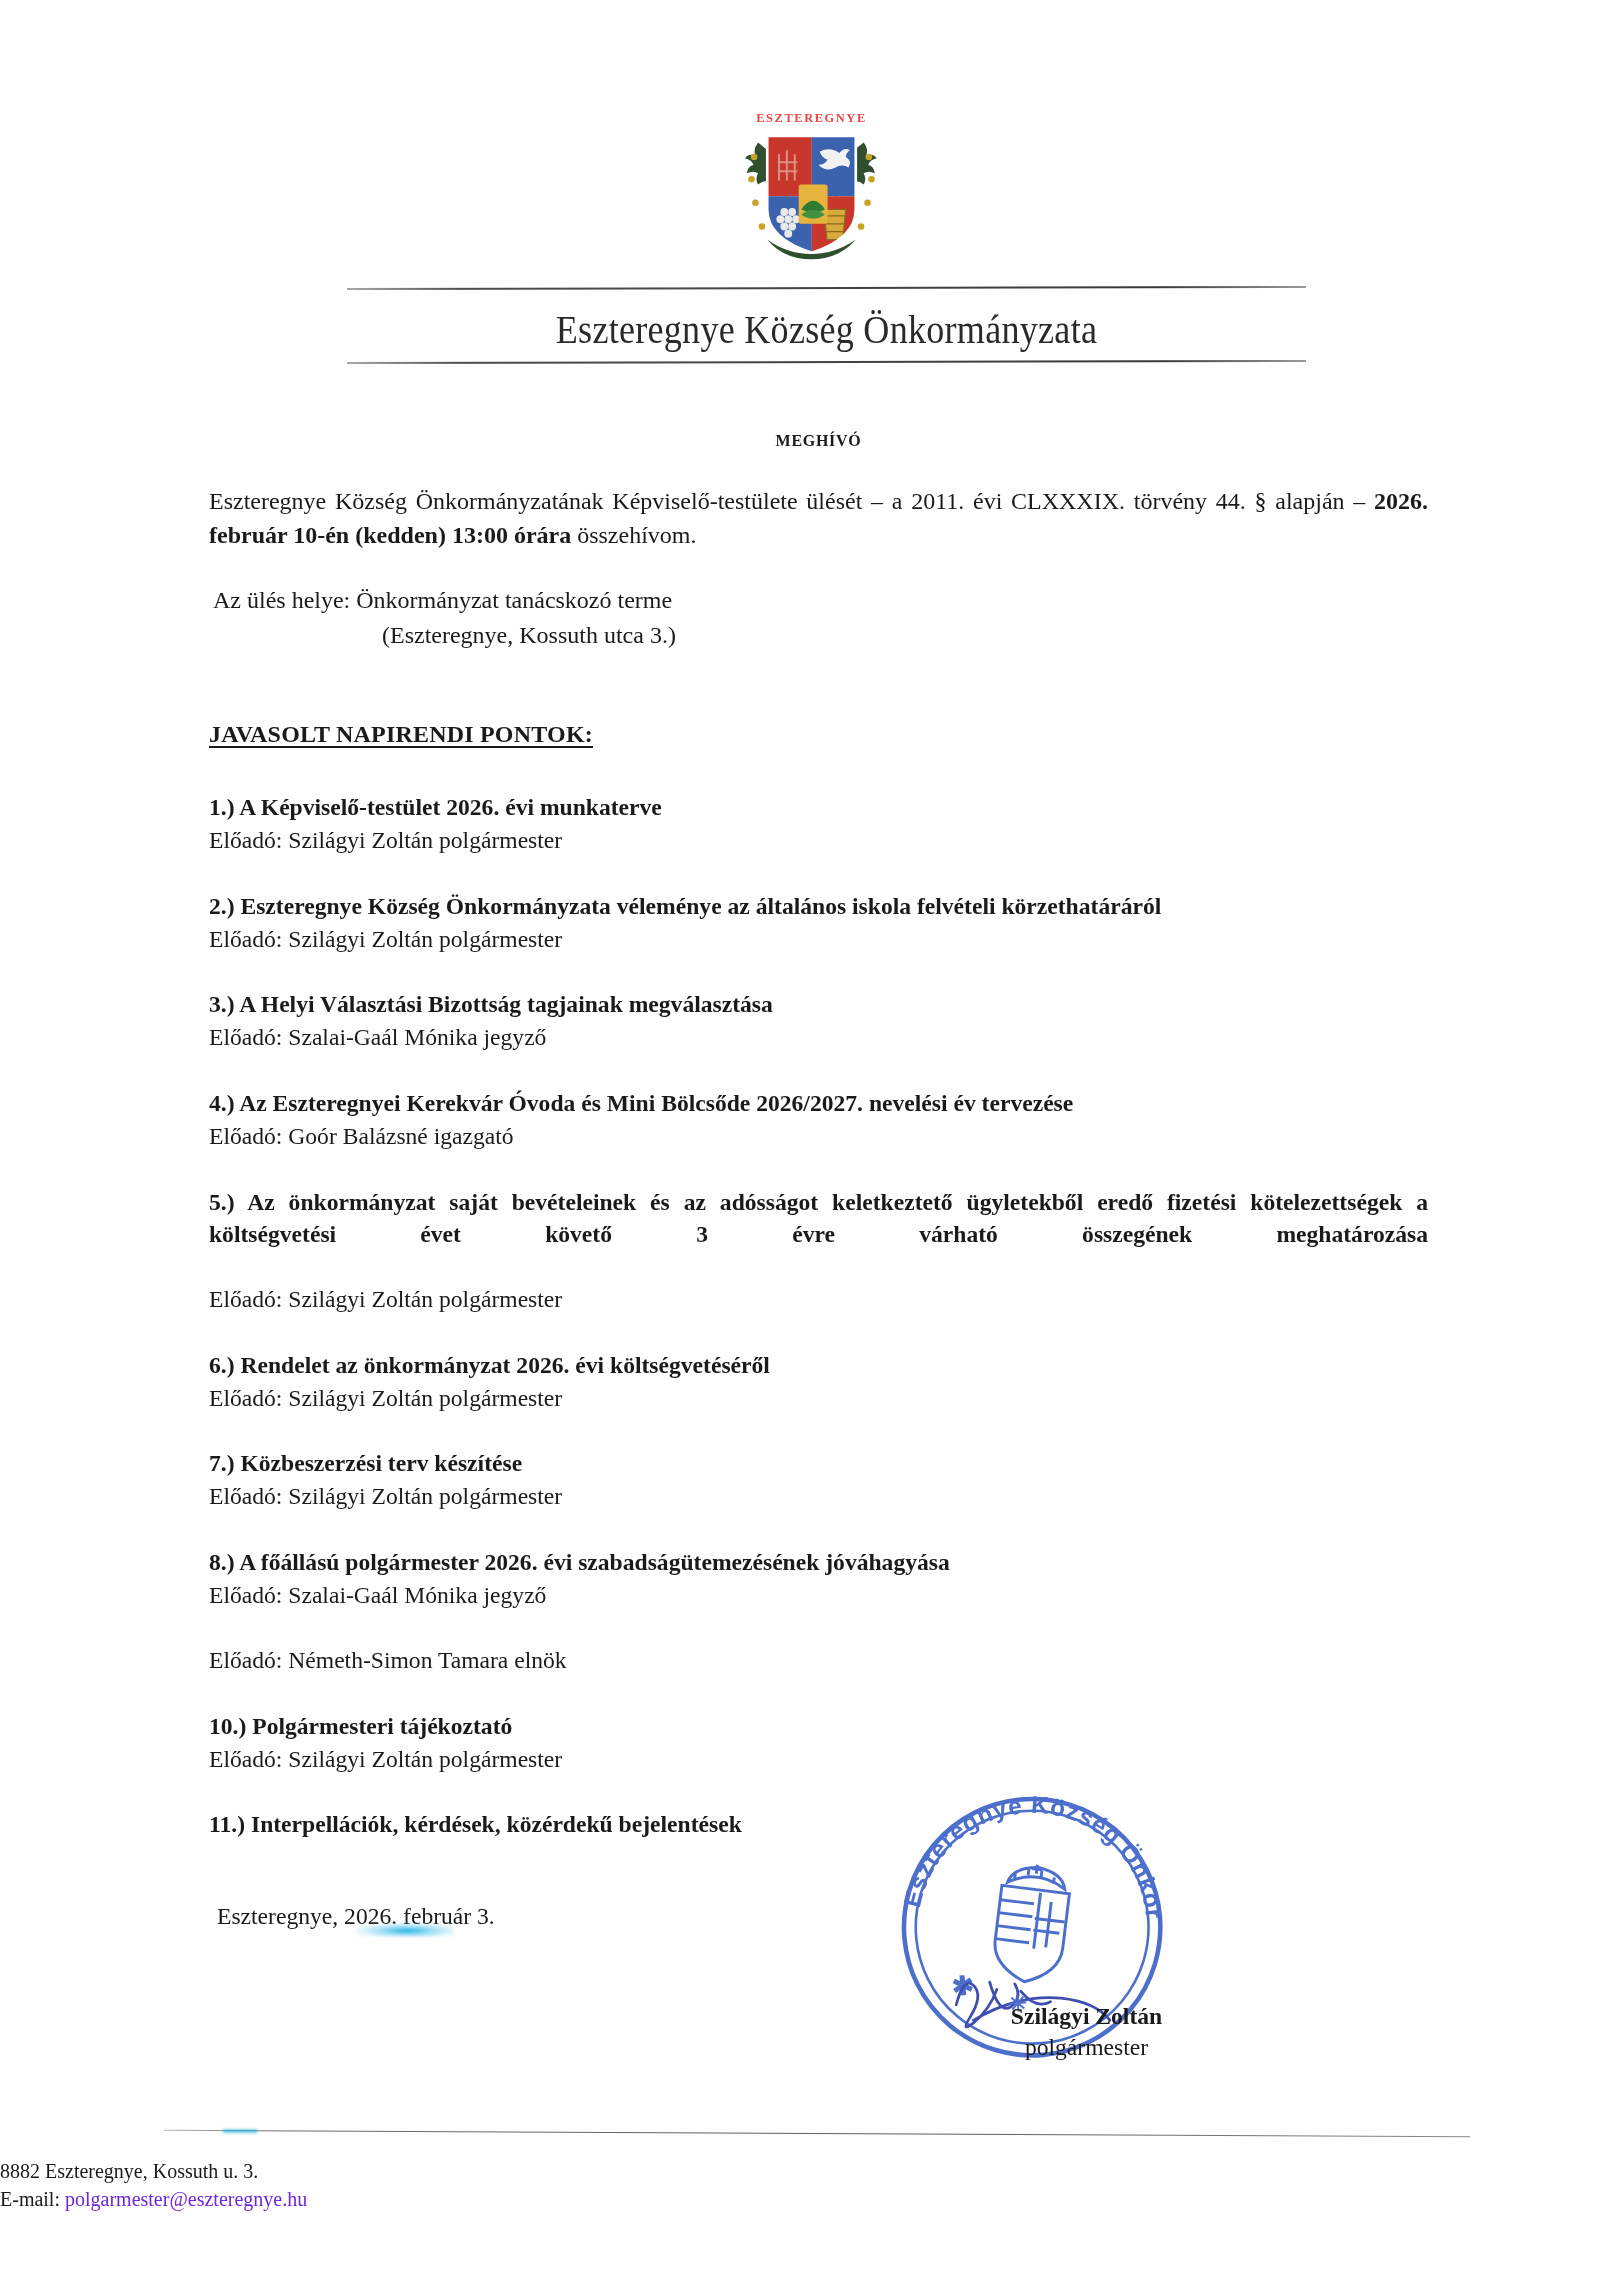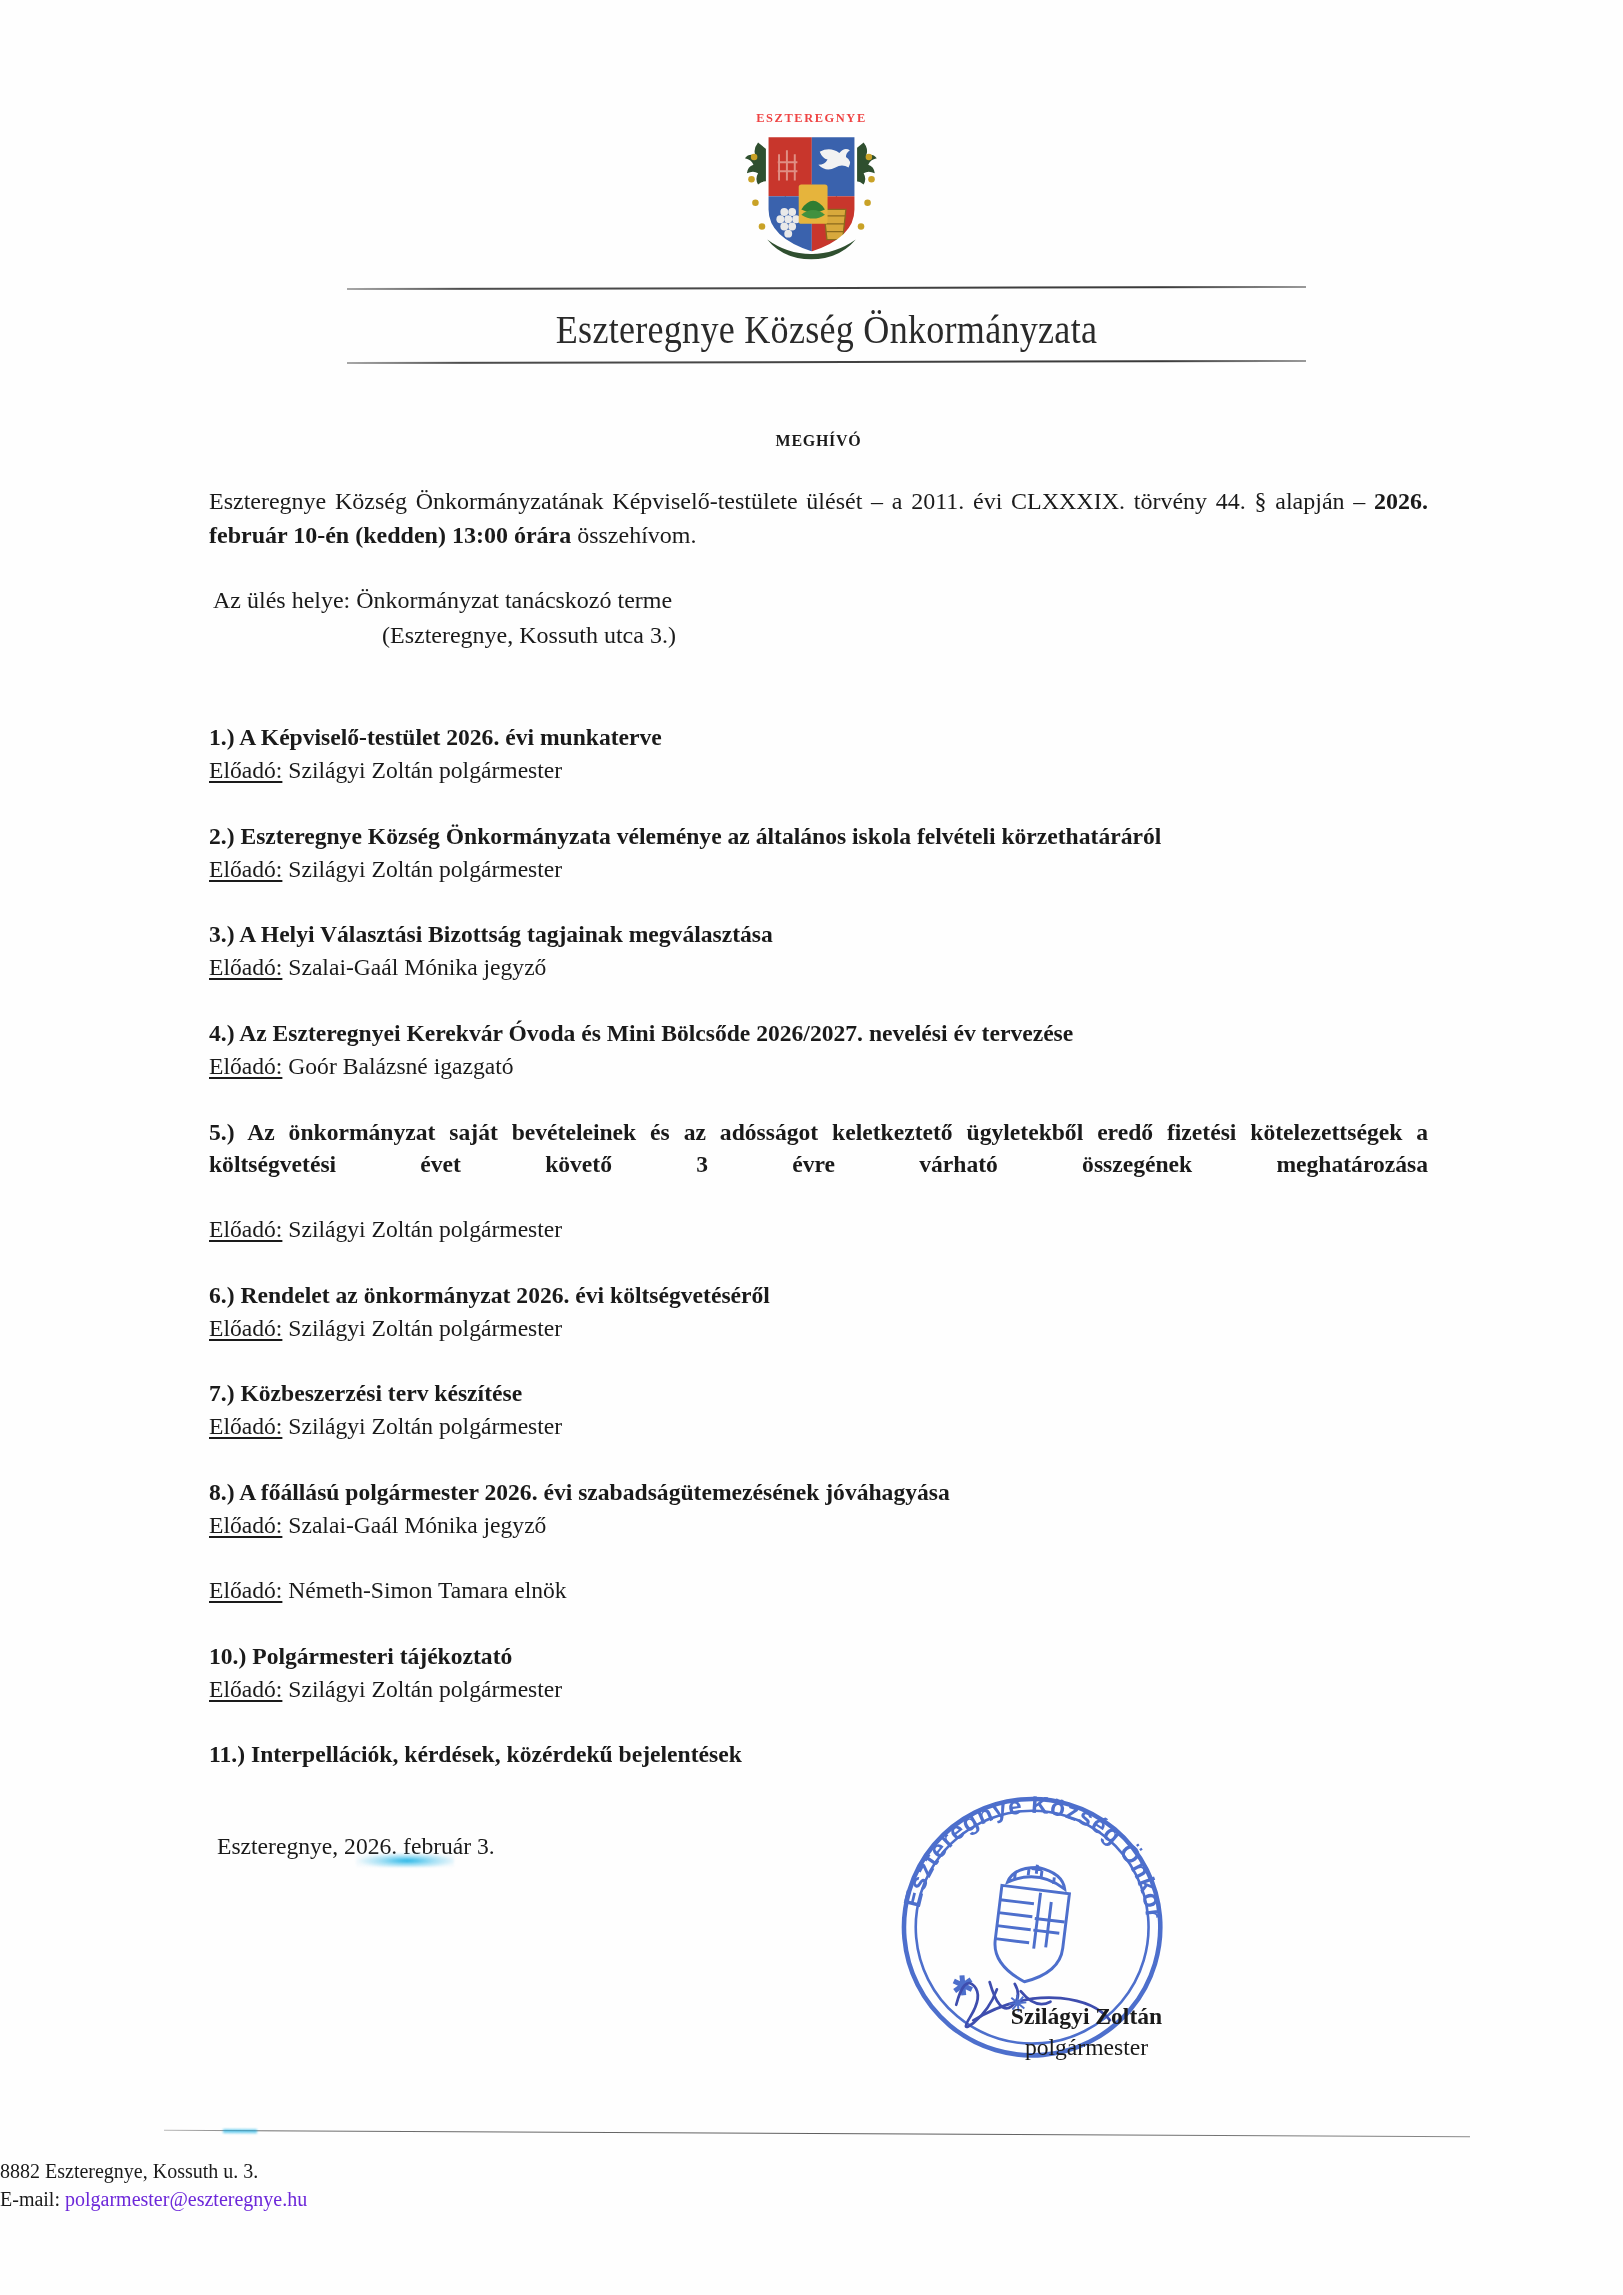--- a/index.html
+++ b/index.html
@@ -142,21 +142,20 @@
     display: inline-block;
     width: 100%;
   }
 
   .item-presenter {
     font-size: 23.6px;
     line-height: 1.3;
     margin: 0;
   }
   .presenter-label {
-    text-decoration: underline;
     text-underline-offset: 3.3px;
     text-decoration-thickness: 1.6px;
   }
 
   .signoff-date {
     font-size: 23.6px;
     margin: 63px 0 0 8px;
     position: relative;
   }
 
@@ -325,20 +324,23 @@
 
     <div class="doc-title">MEGHÍVÓ</div>
 
     <p class="intro"><span>Eszteregnye Község Önkormányzatának Képviselő-testülete ülését – a 2011. évi CLXXXIX. törvény 44. § alapján – </span><b>2026. február 10-én (kedden) 13:00 órára</b><span> összehívom.</span></p>
 
     <div class="venue">
       <span>Az ülés helye: Önkormányzat tanácskozó terme</span>
       <span class="indent">(Eszteregnye, Kossuth utca 3.)</span>
     </div>
 
+    <div>
+      <span class="agenda-heading">JAVASOLT NAPIRENDI PONTOK:</span>
+    </div>
 
     <ol class="agenda-list" id="agenda-list">
         <li class="agenda-item">
           <div class="item-title">1.) A Képviselő-testület 2026. évi munkaterve</div>
           <div class="item-presenter"><span class="presenter-label">Előadó:</span><span> Szilágyi Zoltán polgármester</span></div>
         </li>
         <li class="agenda-item">
           <div class="item-title">2.) Eszteregnye Község Önkormányzata véleménye az általános iskola felvételi körzethatáráról</div>
           <div class="item-presenter"><span class="presenter-label">Előadó:</span><span> Szilágyi Zoltán polgármester</span></div>
         </li>

